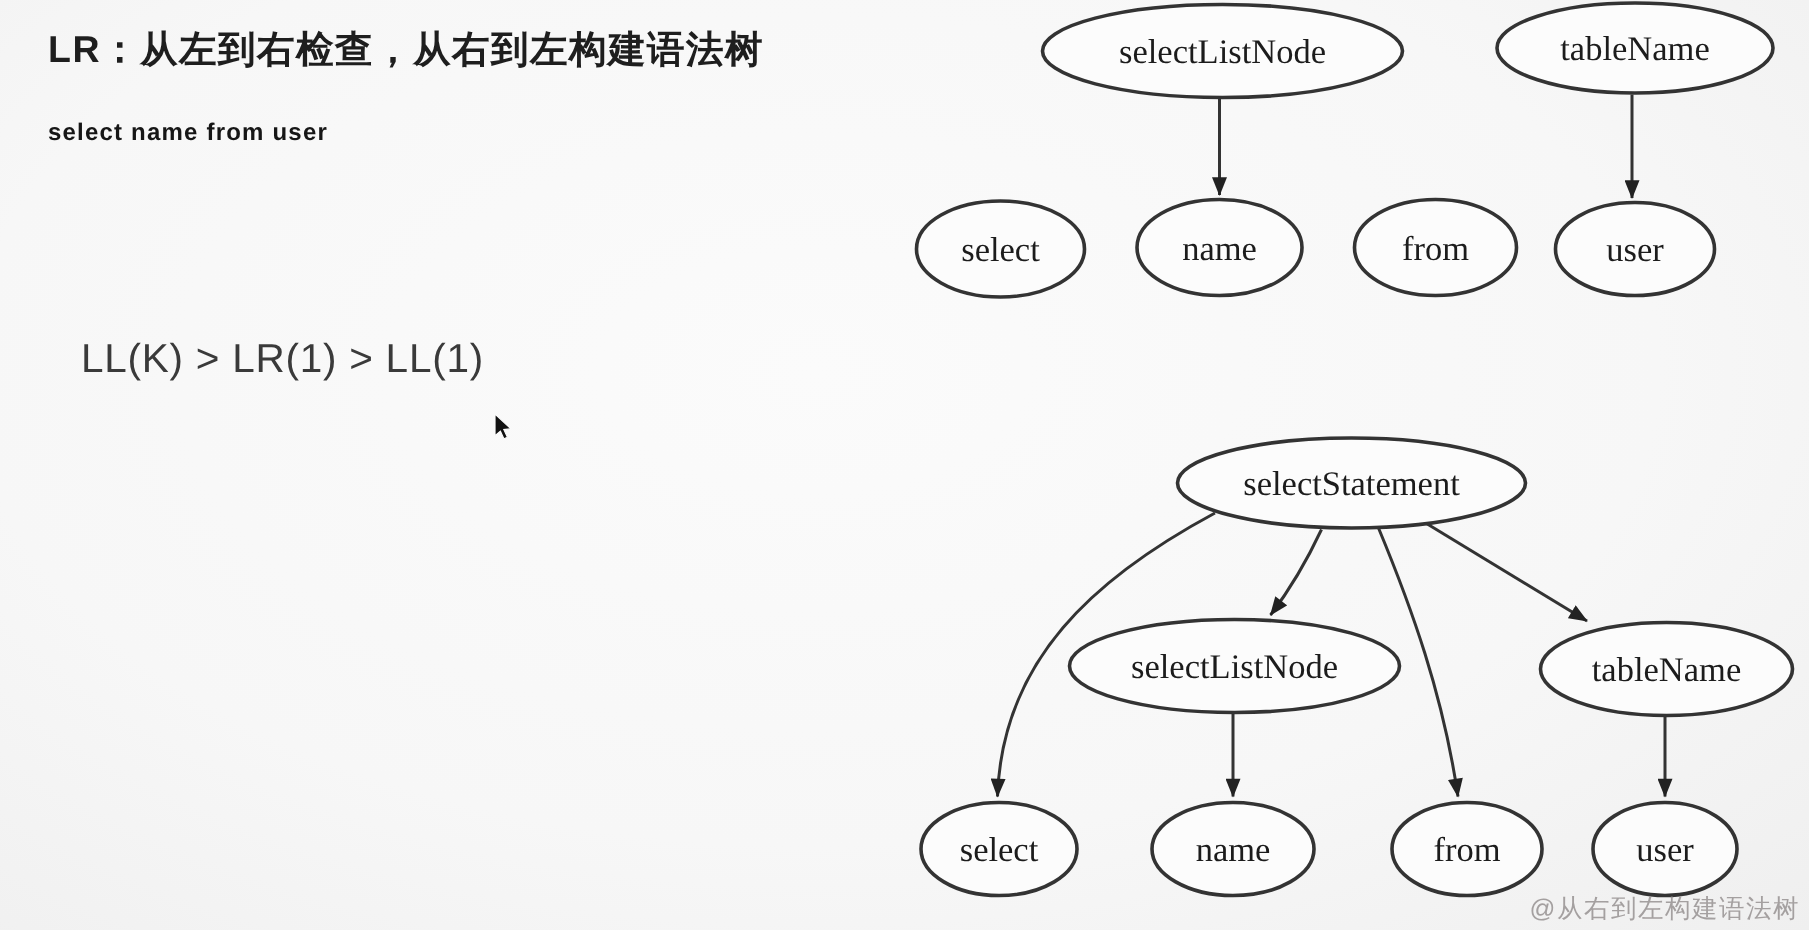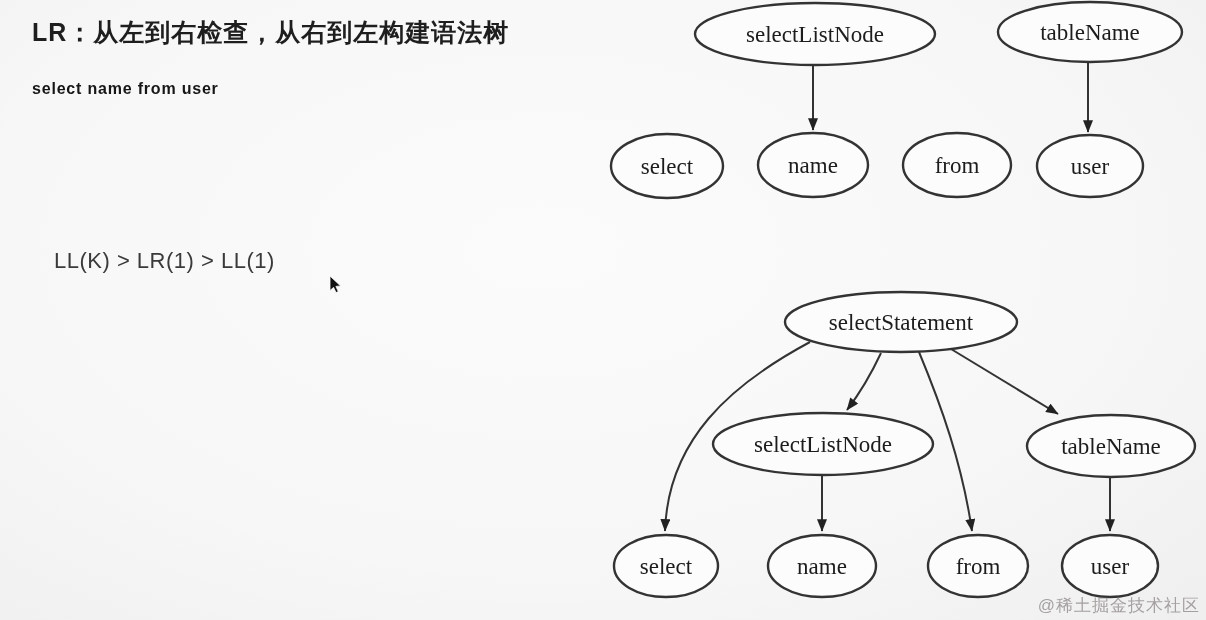--- a/index.html
+++ b/index.html
@@ -5,21 +5,21 @@
   html, body { margin: 0; padding: 0; }
   body {
     width: 1206px; height: 620px;
     position: relative; overflow: hidden;
     background: radial-gradient(ellipse at 45% 40%, #fbfbfb 0%, #f7f7f7 60%, #efefef 100%);
     font-family: "Liberation Sans", "DejaVu Sans", sans-serif;
   }
   .note { position: absolute; white-space: nowrap; }
   .note-lr  { left: 32px; top: 16px;  font-size: 25px; font-weight: 700; color: #1e1e1e; letter-spacing: 1px; }
   .note-sql { left: 32px; top: 80px;  font-size: 16px; font-weight: 700; color: #161616; letter-spacing: 0.8px; }
-  .note-cmp { left: 54px; top: 248px; font-size: 22px; font-weight: 400; color: #3a3a3a; letter-spacing: 0.5px; }
+  .note-cmp { left: 54px; top: 224px; font-size: 27px; font-weight: 400; color: #3a3a3a; letter-spacing: 0.5px; }
   #tree-svg { position: absolute; left: 0; top: 0; }
   .node-ellipse { fill: #fcfcfc; stroke: #333333; stroke-width: 2.4; }
   .edge { fill: none; stroke: #333333; stroke-width: 2; }
   .node-label {
     font-family: "Liberation Serif", "DejaVu Serif", serif;
     font-size: 23px; fill: #1c1c1c; text-anchor: middle;
   }
   .watermark {
     position: absolute; right: 6px; bottom: 3px;
     font-size: 17px; letter-spacing: 1px;
@@ -105,13 +105,13 @@
         <ellipse cx="1110" cy="566" rx="48" ry="31" class="node-ellipse"></ellipse>
         <text x="1110" y="574" class="node-label">user</text>
       </g>
     </g>
   </svg>
 
 <svg id="cursor" width="14" height="20" viewBox="0 0 14 20" style="left: 329px; top: 276px;">
   <polygon points="1,0 1,14.5 4.6,11.4 7,16.6 9.3,15.5 6.9,10.4 11.6,9.9" fill="#111111" stroke="#fafafa" stroke-width="0.8"></polygon>
 </svg>
 
-<div class="watermark">@稀土掘金技术社区</div>
+<div class="watermark">@从右到左构建语法树</div>
 
 </body></html>

